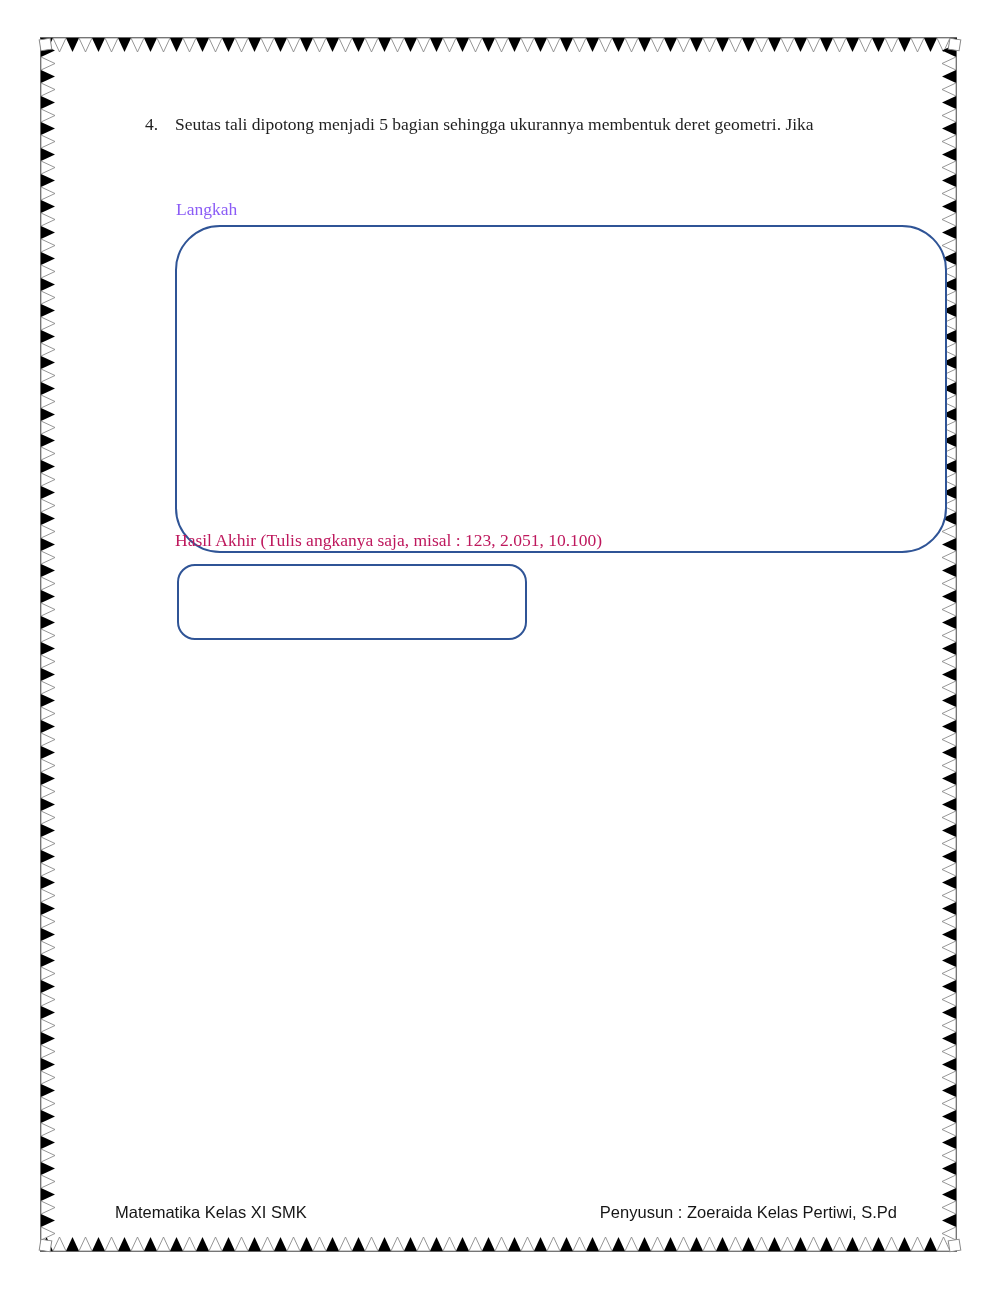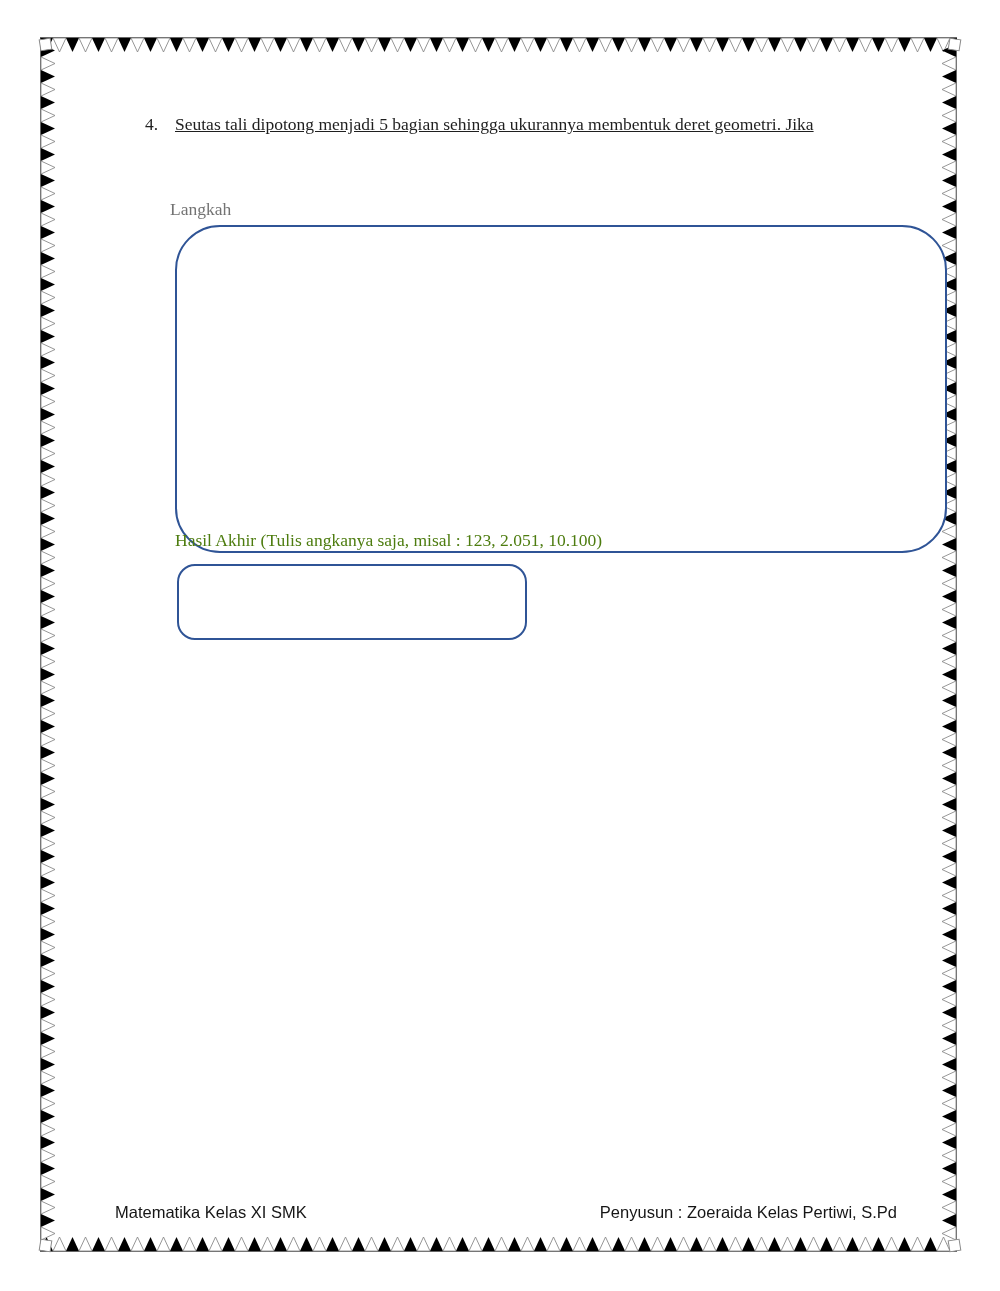--- a/index.html
+++ b/index.html
@@ -13,40 +13,40 @@
   .strip { position: absolute; display: block; }
   .corners { position: absolute; left: 0; top: 0; pointer-events: none; }
 
   .question {
     position: absolute; left: 145px; top: 110px; width: 745px;
     display: flex;
     color: #1f1f1f;
     font-size: 17.5px; line-height: 28.5px;
   }
   .q-number { width: 30px; flex: 0 0 30px; }
-  .q-text { flex: 1; text-decoration: underline; }
+  .q-text { flex: 1; }
 
   .steps-label {
-    position: absolute; left: 170px; top: 195px;
-    color: #737373; font-size: 17.5px; line-height: 28.5px;
+    position: absolute; left: 176px; top: 195px;
+    color: #8b5cf6; font-size: 17.5px; line-height: 28.5px;
   }
 
   .steps-box {
     position: absolute; left: 175px; top: 225px;
     width: 716px; height: 288px;
     border: 2px solid #2f5496; border-radius: 45px;
     background: #ffffff;
     resize: none; outline: none;
     padding: 18px 26px; box-sizing: content-box;
     font-family: "Liberation Serif", serif; font-size: 17px; color: #1f1f1f;
   }
 
   .final-label {
     position: absolute; left: 175px; top: 530px;
-    color: #4d7c0f; font-size: 17.5px;
+    color: #be185d; font-size: 17.5px;
   }
 
   .final-box {
     position: absolute; left: 177px; top: 564px;
     width: 318px; height: 44px;
     border: 2px solid #2f5496; border-radius: 18px;
     background: #ffffff;
     resize: none; outline: none;
     padding: 14px 14px; box-sizing: content-box;
     font-family: "Liberation Serif", serif; font-size: 17px; color: #1f1f1f;

